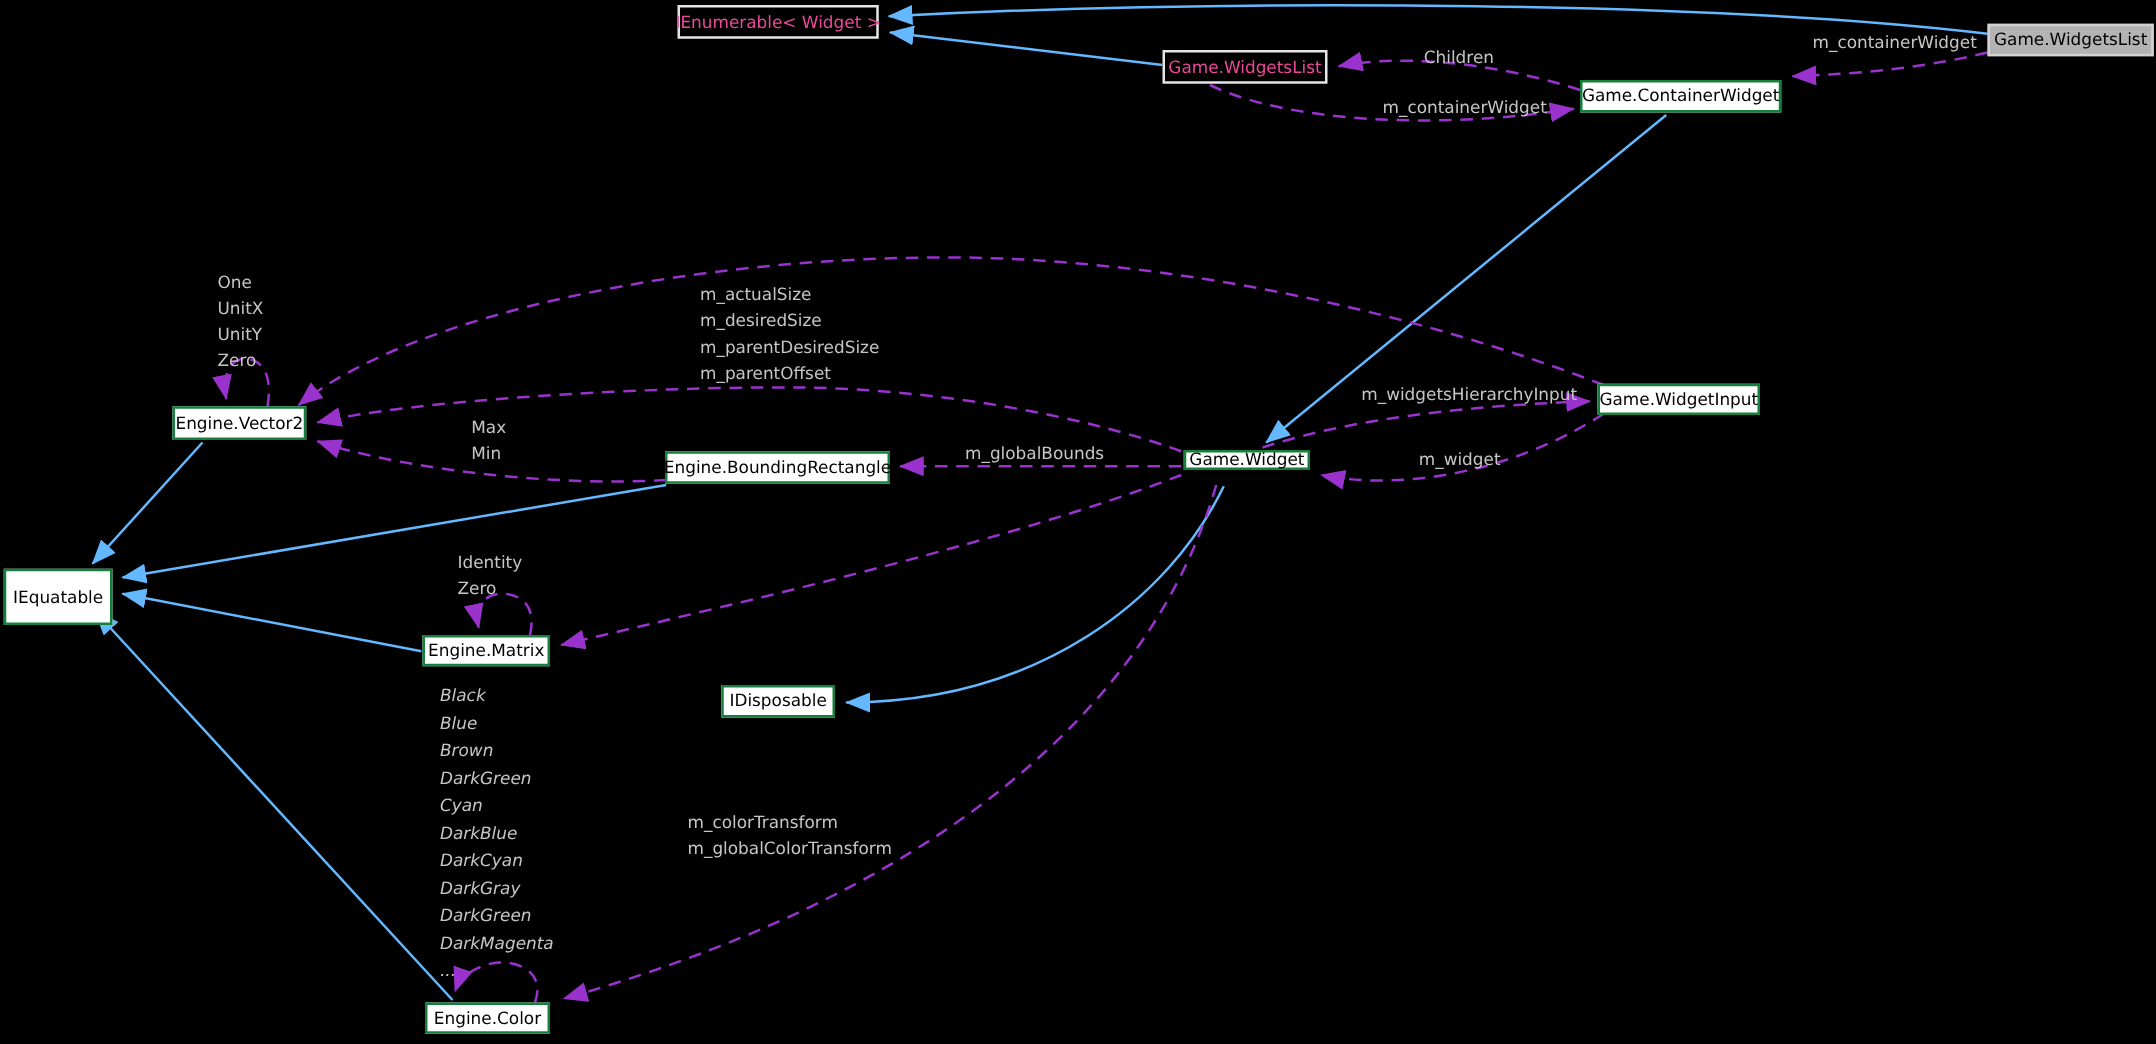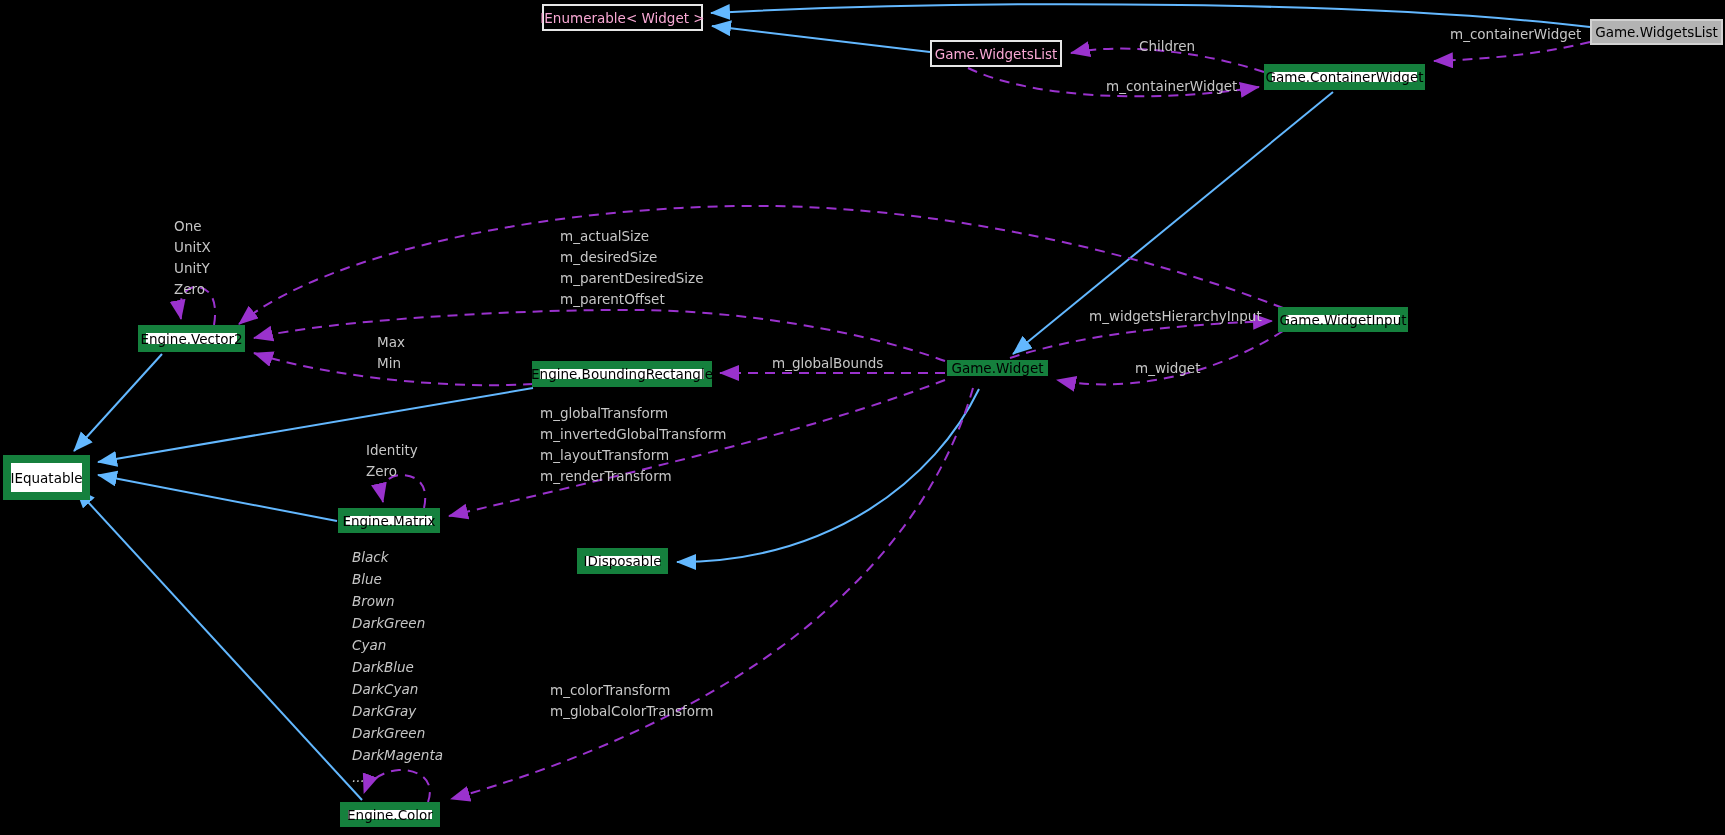--- a/index.html
+++ b/index.html
@@ -1,22 +1,22 @@
 <!DOCTYPE html>
 <html><head>
 <meta charset="utf-8">
 <style>
   html,body{margin:0;padding:0;background:#000;}
   .stage{position:relative;width:1725px;height:835px;background:#000;overflow:hidden;
          font-family:"DejaVu Sans","Liberation Sans",sans-serif;}
   svg.edges{position:absolute;left:0;top:0;}
   .node{position:absolute;display:flex;align-items:center;justify-content:center;
         font-size:13.5px;white-space:nowrap;box-sizing:border-box;cursor:pointer;}
-  .node.light{background:#ffffff;color:#000;border:8px solid #15803d;}
-  .node.dark{background:#000000;color:#f9a8d4;border:2px solid #e6e6e6;}
+  .node.light{background:#ffffff;color:#000;border:2px solid #15803d;}
+  .node.dark{background:#000000;color:#ec4899;border:2px solid #e6e6e6;}
   .node.selected{background:#b3b3b3;color:#000;border:2px solid #d2d2d2;}
   .elabel{position:absolute;color:#c6c6c6;font-size:13.5px;line-height:21px;white-space:nowrap;}
   .elabel.wide{line-height:22px;font-style:italic;}
 </style>
 </head>
 <body>
 
 <div class="stage">
 
   <svg class="edges" width="1725" height="835" viewBox="0 0 1725 835">
@@ -113,39 +113,33 @@
 
   <div class="elabel" style="left:1450px;top:24px">
     <div>m_containerWidget</div>
   </div>
 
   <div class="elabel" style="left:366px;top:440px">
     <div>Identity</div>
     <div>Zero</div>
   </div>
 
-  <div class="elabel" style="left:540px;top:403px">
-    <div>m_globalTransform</div>
-    <div>m_invertedGlobalTransform</div>
-    <div>m_layoutTransform</div>
-    <div>m_renderTransform</div>
-  </div>
 
   <div class="elabel wide" style="left:352px;top:546px">
     <div>Black</div>
     <div>Blue</div>
     <div>Brown</div>
     <div>DarkGreen</div>
     <div>Cyan</div>
     <div>DarkBlue</div>
     <div>DarkCyan</div>
     <div>DarkGray</div>
     <div>DarkGreen</div>
     <div>DarkMagenta</div>
     <div>...</div>
   </div>
 
-  <div class="elabel" style="left:550px;top:680px">
+  <div class="elabel" style="left:550px;top:648px">
     <div>m_colorTransform</div>
     <div>m_globalColorTransform</div>
   </div>
 
 </div>
 
 </body></html>

